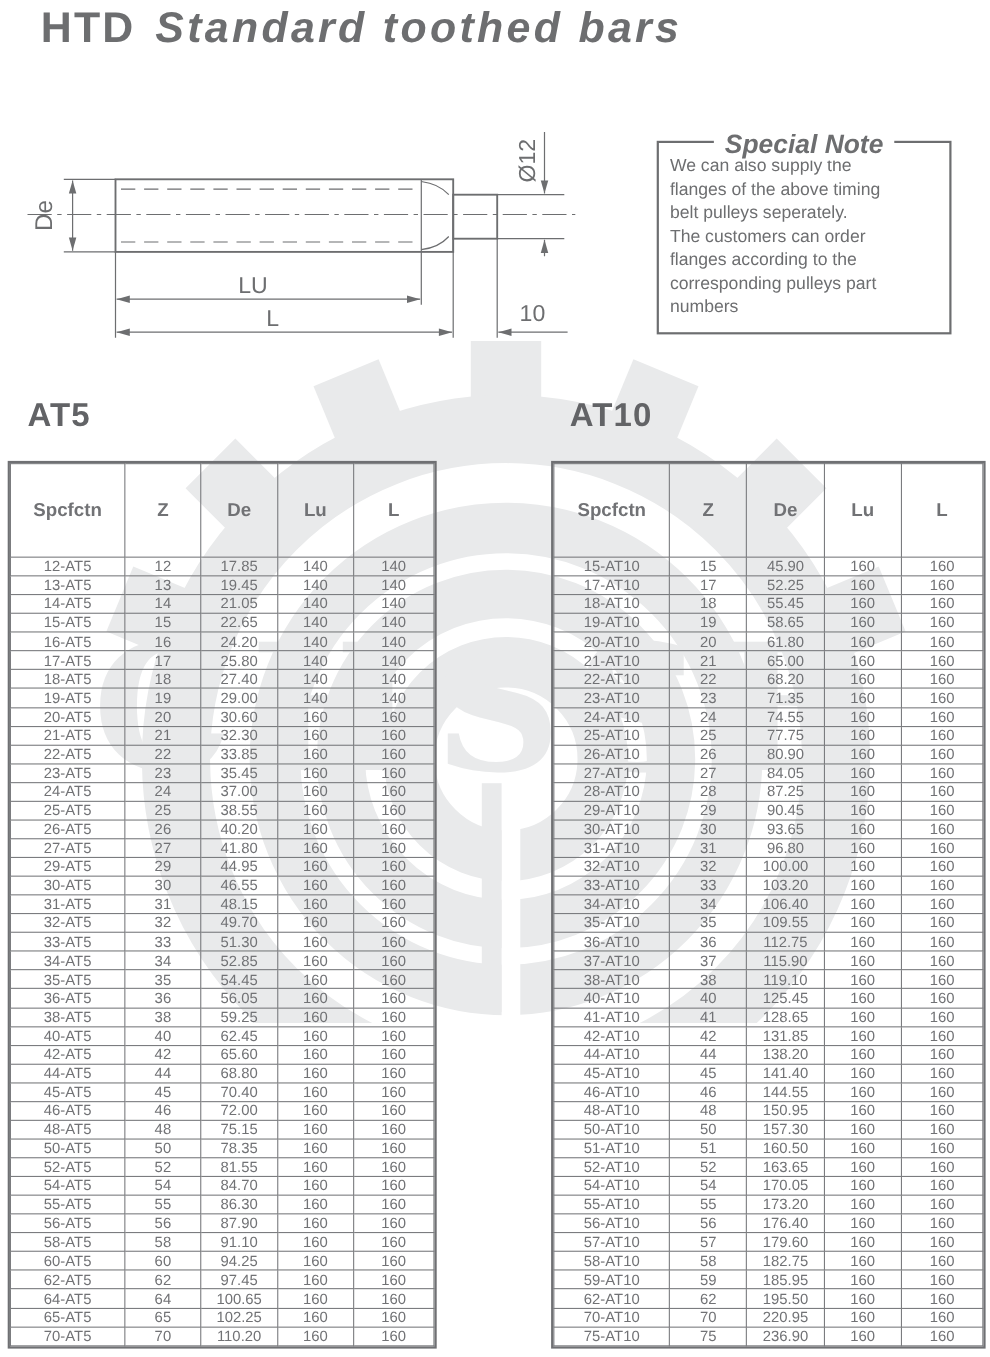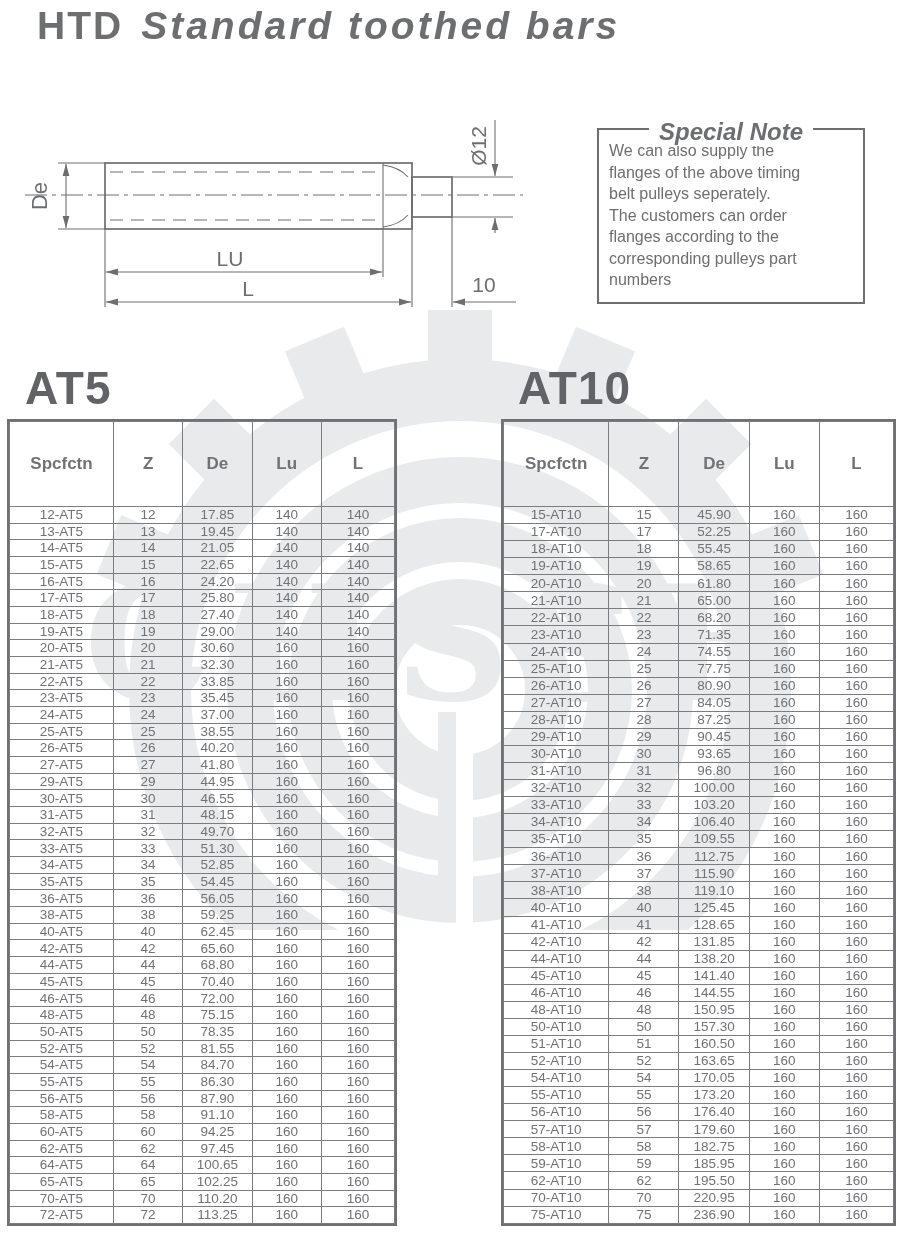--- a/index.html
+++ b/index.html
@@ -28,21 +28,21 @@
   .special-note .legend{
     position:absolute;top:-12px;left:50%;transform:translateX(-50%);
     background:#ffffff;padding:0 10px;font-size:24px;font-weight:bold;font-style:italic;
     white-space:nowrap;color:#6d6e70;
   }
   .special-note .note-body{
     padding:10px 20px 0 10px;font-size:16px;line-height:21.5px;color:#6d6e70;
   }
   
   .section-heading{
-    position:absolute;top:361px;z-index:2;font-size:46px;font-weight:bold;color:#626366;letter-spacing:1px;
+    position:absolute;top:361px;z-index:2;font-size:30px;font-weight:bold;color:#626366;letter-spacing:1px;
   }
   #h-at5{left:25px;}
   #h-at10{left:518px;}
   
   .table-wrap{
     position:absolute;top:419px;height:803px;z-index:1;
     border:2px solid #6f7073;
   }
   #tw-at5{left:7px;width:386px;}
   #tw-at10{left:501px;width:391px;}
@@ -465,27 +465,20 @@
           <td>160</td>
           <td>160</td>
         </tr>
         <tr>
           <td>70-AT5</td>
           <td>70</td>
           <td>110.20</td>
           <td>160</td>
           <td>160</td>
         </tr>
-        <tr>
-          <td>72-AT5</td>
-          <td>72</td>
-          <td>113.25</td>
-          <td>160</td>
-          <td>160</td>
-        </tr>
       </tbody>
     </table>
   </div>
 <div id="tw-at10" class="table-wrap">
     <table class="spec-table">
       <colgroup>
         <col style="width: 27%;">
         <col style="width: 18%;">
         <col style="width: 18%;">
         <col style="width: 18%;">

